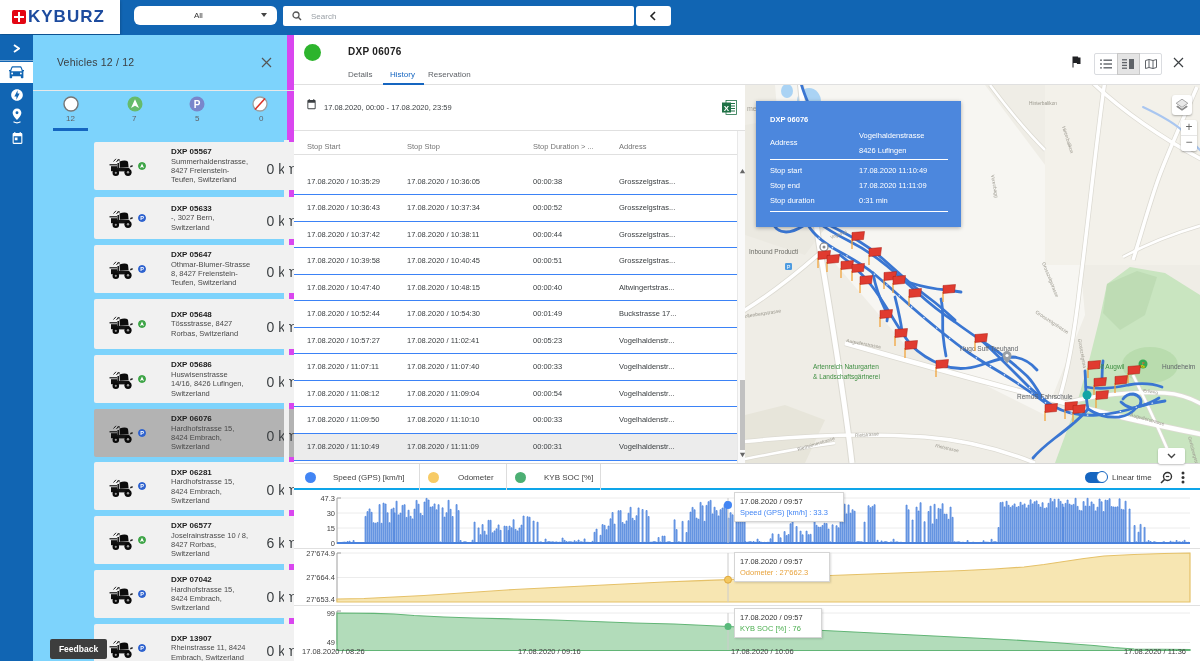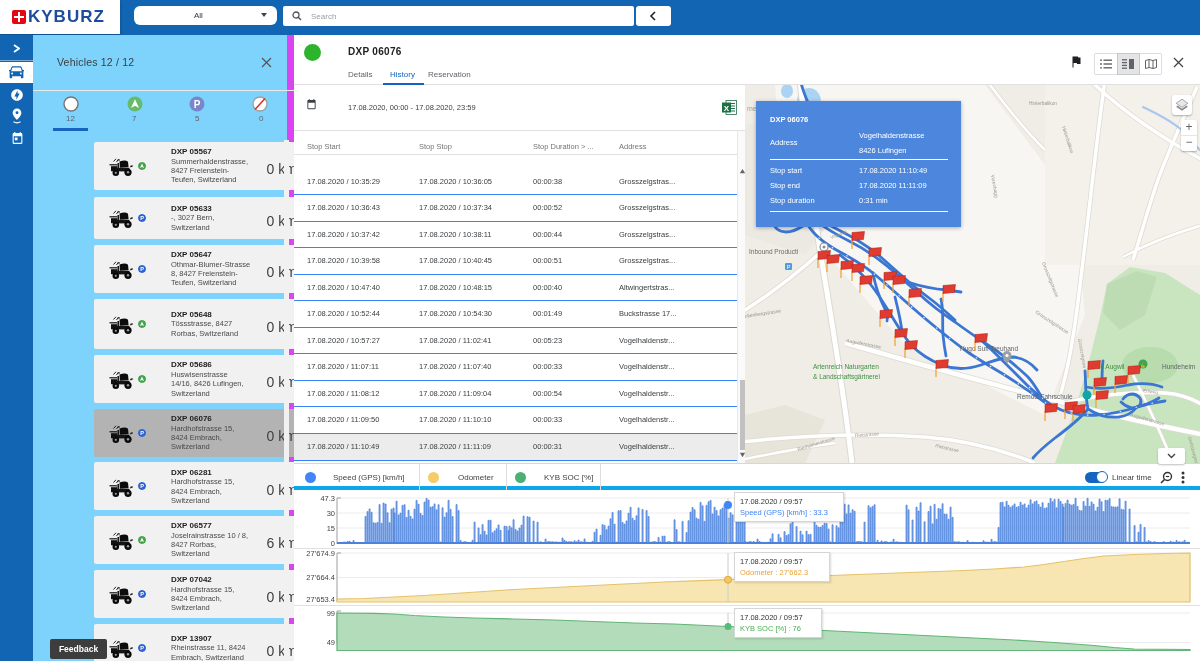--- a/index.html
+++ b/index.html
@@ -42,39 +42,39 @@
 #vscroll { left:250.5px; top:105px; width:5.5px; height:521px; background:#f1f1f1; }
 #vthumb { left:251.5px; top:106px; width:3.5px; height:486px; background:#b5b5b5; position:absolute; }
 
 #mhead { left:294px; top:35px; width:906px; height:50px; background:#fff; border-bottom:1px solid #e0e0e0; }
 #gdot { left:10px; top:9px; width:17px; height:17px; border-radius:50%; background:#2db42d; }
 #mtitle { left:54px; top:11px; font-size:10px; font-weight:bold; color:#212121; letter-spacing:.3px; }
 .tab { top:35px; font-size:8px; color:#5f6368; }
 #tabline { left:89px; top:47.5px; width:41px; height:2.5px; background:#1565c0; }
 
 #daterow { left:294px; top:86px; width:451px; height:45px; background:#fff; border-bottom:1px solid #e0e0e0; }
-#datetext { left:30px; top:17px; font-size:7.5px; color:#3c4043;margin-left:24px; }
+#datetext { left:30px; top:17px; font-size:7.5px; color:#3c4043; }
 
 #tblarea { left:294px; top:131px; width:443px; height:332px; background:#fff; }
 .th { top:11px; font-size:7.5px; color:#757575; }
 #thdiv { left:0; top:23px; width:443px; height:1px; background:#e0e0e0; }
 .row { left:0; width:443px; height:26.55px; border-bottom:1px solid #3b82f6; }
 .row div { position:absolute; top:8px; font-size:7.5px; color:#3c4043; white-space:nowrap; }
-.c1 { left:13px; } .c2 { left:125px; } .c3 { left:239px; } .c4 { left:325px; }
+.c1 { left:13px; } .c2 { left:113px; } .c3 { left:239px; } .c4 { left:325px; }
 #tscroll { left:737px; top:131px; width:8px; height:332px; background:#fafafa; border-left:1px solid #e8e8e8; }
 #tthumb { position:absolute; left:1.5px; top:249px; width:5px; height:70px; background:#c1c1c1; }
 
 #map { left:745px; top:85px; width:455px; height:378px; overflow:hidden; background:#eeece5; }
 #mtooltip { position:absolute; left:11px; top:16px; width:205px; height:126px; background:#4c87dd; color:#fff; font-size:7.5px; z-index:10; box-shadow:0 1px 4px rgba(0,0,0,.3); }
 #mtooltip .lbl { position:absolute; left:14px; }
 #mtooltip .val { position:absolute; left:103px; }
 #mtooltip hr { position:absolute; left:14px; width:178px; border:none; border-top:1px solid #fff; }
 
 #chartsec { left:294px; top:463px; width:906px; height:198px; background:#fff; border-top:1px solid #d7d7d7; }
-#legend { left:0; top:0; width:906px; height:26px; border-bottom:4px solid #0ea5e9; }
+#legend { left:0; top:0; width:906px; height:26px; border-bottom:2px solid #0ea5e9; }
 .ldot { position:absolute; top:7.5px; width:11px; height:11px; border-radius:50%; }
 .ltext { position:absolute; top:9px; font-size:8px; color:#424242; }
 .lsep { position:absolute; top:0; width:1px; height:26px; background:#ddd; }
 .cht { position:absolute; background:#fff; border:1px solid #d5d5d5; box-shadow:1px 1px 2px rgba(0,0,0,.15); padding:3px 5px; font-size:7.5px; color:#333; line-height:11px; white-space:nowrap; z-index:6; }
 #xlabels div { position:absolute; top:0; font-size:7.5px; color:#424242; white-space:nowrap; }
 </style>
 </head>
 <body>
 
 <div class="abs" id="topbar"></div>
@@ -843,13 +843,19 @@
         <text x="41" y="89">27’664.4</text>
         <text x="41" y="110.5">27’653.4</text>
         <text x="41" y="124.5">99</text>
         <text x="41" y="154">49</text>
       </g>
     </svg>
 
   <div class="cht" style="left:440px;top:28px;width:110px">17.08.2020 / 09:57<br><span style="color:#4285f4">Speed (GPS) [km/h] : 33.3</span></div>
   <div class="cht" style="left:440px;top:88px;width:96px">17.08.2020 / 09:57<br><span style="color:#e8a33d">Odometer : 27'662.3</span></div>
   <div class="cht" style="left:440px;top:144px;width:88px">17.08.2020 / 09:57<br><span style="color:#4caf50">KYB SOC [%] : 76</span></div>
+  <div class="abs" id="xlabels" style="left:0;top:183px;width:906px;height:12px">
+    <div style="left:8px">17.08.2020 / 08:26</div>
+    <div style="left:224px">17.08.2020 / 09:16</div>
+    <div style="left:437px">17.08.2020 / 10:06</div>
+    <div style="left:830px">17.08.2020 / 11:36</div>
+  </div>
 </div>
 
 </body></html>

